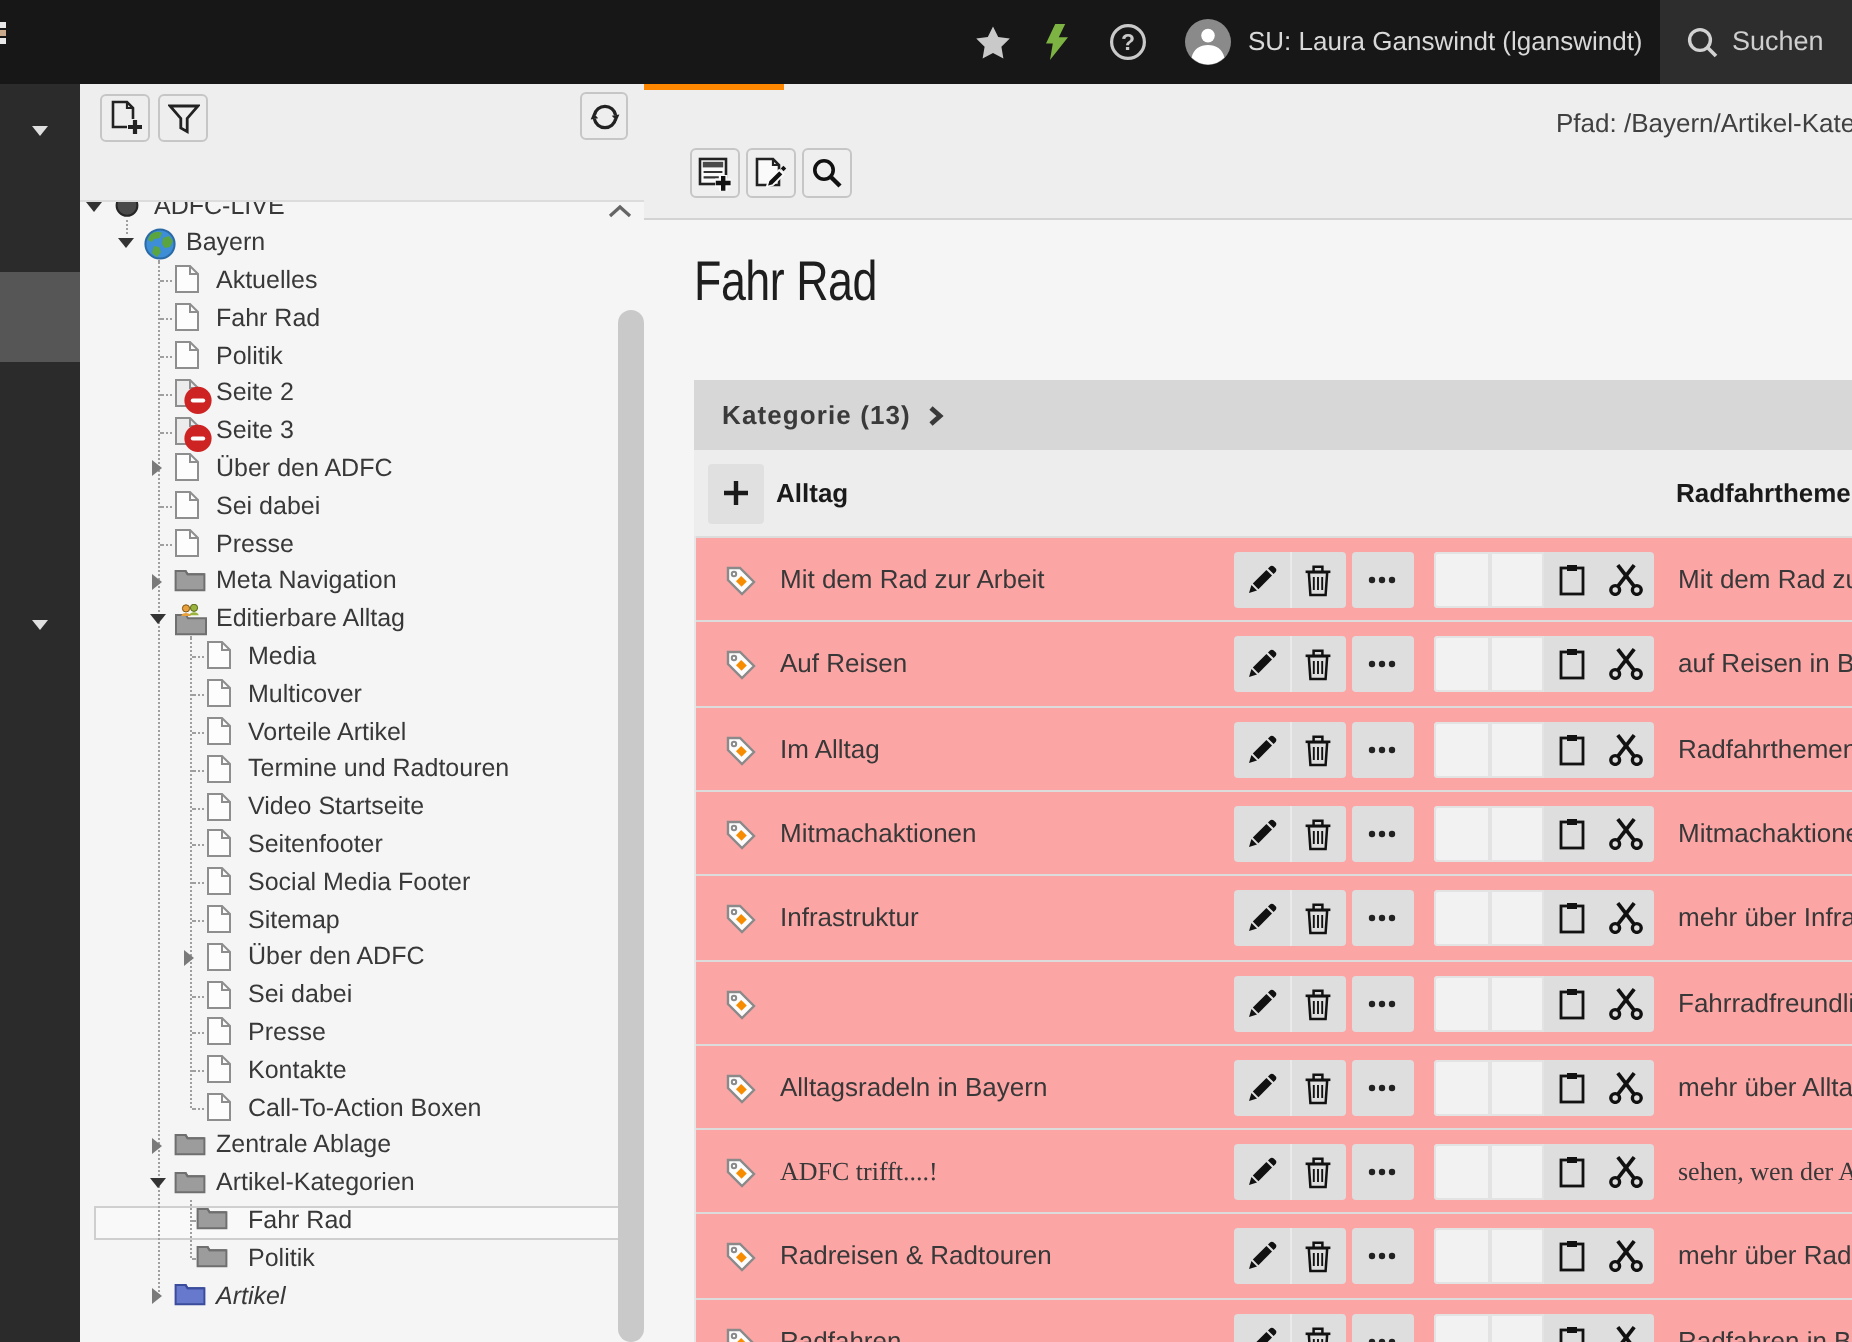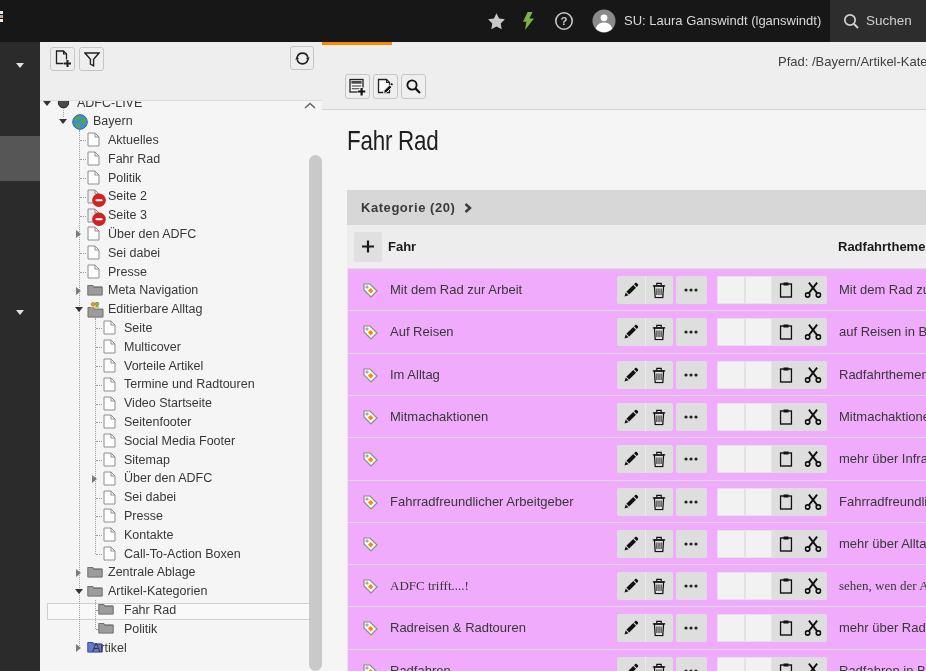--- a/index.html
+++ b/index.html
@@ -24,21 +24,21 @@
   #orangebar{left:322px;top:42px;width:70px;height:3px;background:#ff8700;}
   #pfad{left:778px;top:0;width:400px;height:28px;line-height:28px;font-size:13px;color:#404040;}
   .dbtn{position:absolute;box-sizing:border-box;width:25px;height:25px;border:1px solid #c6c6c6;border-radius:3px;background:#efefef;}
   
   #content{left:322px;top:110px;width:604px;height:561px;background:#f5f5f5;}
   #h1{left:347px;top:125px;font-size:28px;color:#1e1e1e;font-weight:500;letter-spacing:-.3px;transform:scaleX(.8);transform-origin:0 0;}
   
   #panelhead{left:347px;top:190px;width:579px;height:35px;background:#d7d7d7;}
   #panelhead span{position:absolute;left:14px;top:0;height:35px;line-height:35px;font-size:13px;font-weight:bold;color:#3a3a3a;letter-spacing:.55px;}
   #colhead{left:347px;top:225px;width:579px;height:43px;background:#ededed;}
-  #rows{left:347px;top:268px;width:579px;height:403px;background:#f0abfc;overflow:hidden;border-left:1px solid #e6e6e6;box-sizing:border-box;}
+  #rows{left:347px;top:268px;width:579px;height:403px;background:#fca5a5;overflow:hidden;border-left:1px solid #e6e6e6;box-sizing:border-box;}
   .row{position:absolute;left:0;width:579px;height:42.3px;border-top:1px solid #dcdcdc;}
   .rtitle{position:absolute;left:42px;top:0;height:42px;line-height:42px;font-size:13px;color:#383838;white-space:nowrap;}
   .rdesc{position:absolute;left:491px;top:0;height:42px;line-height:42px;font-size:13px;color:#383838;white-space:nowrap;}
   .tagicon{position:absolute;left:14px;top:13px;}
   .bgrp{position:absolute;top:7px;height:28px;}
   .btn{position:absolute;top:0;width:28px;height:28px;background:#dedede;}
   .btnl{background:#f2f2f2;box-shadow:inset 0 0 0 1px #e3e3e3;}
   .ico{position:absolute;left:50%;top:50%;transform:translate(-50%,-50%);}
   
   .tn{position:absolute;height:19px;line-height:19px;font-size:12.5px;color:#383838;white-space:nowrap;}
@@ -133,31 +133,31 @@
   </svg>
 
 <svg class="abs" style="left:405px;top:78px;" width="17" height="17" viewBox="0 0 17 17">
     <circle cx="7" cy="7" r="4.6" fill="none" stroke="#111" stroke-width="1.8"></circle>
     <line x1="10.6" y1="10.6" x2="15" y2="15" stroke="#111" stroke-width="2.2"></line>
   </svg>
 
 <div class="abs" id="content"></div>
 <div class="abs" id="h1">Fahr Rad</div>
 <div class="abs" id="panelhead">
-    <span>Kategorie (20)</span>
+    <span>Kategorie (13)</span>
     <svg style="position:absolute;left:117px;top:13px;" width="8" height="10" viewBox="0 0 8 10">
       <path d="M1.5 1l4.5 4-4.5 4" fill="none" stroke="#3a3a3a" stroke-width="2.4"></path>
     </svg>
   </div>
 <div class="abs" id="colhead">
     <div style="position:absolute;left:7px;top:7px;width:28px;height:30px;background:#e0e0e0;border-radius:2px;"></div>
     <svg style="position:absolute;left:14px;top:14px;" width="14" height="15" viewBox="0 0 14 15">
       <path d="M7 1.5v12M1 7.5h12" stroke="#1a1a1a" stroke-width="2.2"></path>
     </svg>
-    <span style="position:absolute;left:41px;top:0;height:43px;line-height:43px;font-size:13px;font-weight:bold;color:#1a1a1a;">Fahr</span>
+    <span style="position:absolute;left:41px;top:0;height:43px;line-height:43px;font-size:13px;font-weight:bold;color:#1a1a1a;">Alltag</span>
     <span style="position:absolute;left:491px;top:0;height:43px;line-height:43px;font-size:13px;font-weight:bold;color:#1a1a1a;">Radfahrthemen</span>
   </div>
 <div class="abs" id="rows">
     <div class="row" style="top:0px;">
       <span class="tagicon">
         <svg width="17" height="17" viewBox="0 0 17 17">
           <path d="M2 2h6l7 7-6 6-7-7z" fill="#fcfcfc" stroke="#8a8a8a" stroke-width="1.2"></path>
           <circle cx="5" cy="5" r="1.1" fill="none" stroke="#8a8a8a" stroke-width="1"></circle>
           <path d="M8.6 6l2.8 2.8-2.6 2.6L6 8.6z" fill="#f88c00"></path>
         </svg>
@@ -407,20 +407,21 @@
       <span class="rdesc">Mitmachaktionen des ADFC</span>
     </div>
     <div class="row" style="top:169.2px;">
       <span class="tagicon">
         <svg width="17" height="17" viewBox="0 0 17 17">
           <path d="M2 2h6l7 7-6 6-7-7z" fill="#fcfcfc" stroke="#8a8a8a" stroke-width="1.2"></path>
           <circle cx="5" cy="5" r="1.1" fill="none" stroke="#8a8a8a" stroke-width="1"></circle>
           <path d="M8.6 6l2.8 2.8-2.6 2.6L6 8.6z" fill="#f88c00"></path>
         </svg>
       </span>
+      <span class="rtitle">Infrastruktur</span>
       <div class="bgrp" style="left:269px;">
         <div class="btn" style="left:0;border-radius:2px 0 0 2px;">
           <span class="ico">
             <svg width="16" height="16" viewBox="0 0 16 16">
               <path d="M1.5 14.5l1.2-4 2.8 2.8z" fill="#111"></path>
               <path d="M3.4 9.8l6.8-6.8 2.8 2.8-6.8 6.8z" fill="#111"></path>
               <path d="M11 2.2l1-1c.5-.5 1.4-.5 1.9 0l.9.9c.5.5.5 1.4 0 1.9l-1 1z" fill="#111"></path>
             </svg>
           </span>
         </div>
@@ -469,21 +470,20 @@
       <span class="rdesc">mehr über Infrastruktur</span>
     </div>
     <div class="row" style="top:211.5px;">
       <span class="tagicon">
         <svg width="17" height="17" viewBox="0 0 17 17">
           <path d="M2 2h6l7 7-6 6-7-7z" fill="#fcfcfc" stroke="#8a8a8a" stroke-width="1.2"></path>
           <circle cx="5" cy="5" r="1.1" fill="none" stroke="#8a8a8a" stroke-width="1"></circle>
           <path d="M8.6 6l2.8 2.8-2.6 2.6L6 8.6z" fill="#f88c00"></path>
         </svg>
       </span>
-      <span class="rtitle">Fahrradfreundlicher Arbeitgeber</span>
       <div class="bgrp" style="left:269px;">
         <div class="btn" style="left:0;border-radius:2px 0 0 2px;">
           <span class="ico">
             <svg width="16" height="16" viewBox="0 0 16 16">
               <path d="M1.5 14.5l1.2-4 2.8 2.8z" fill="#111"></path>
               <path d="M3.4 9.8l6.8-6.8 2.8 2.8-6.8 6.8z" fill="#111"></path>
               <path d="M11 2.2l1-1c.5-.5 1.4-.5 1.9 0l.9.9c.5.5.5 1.4 0 1.9l-1 1z" fill="#111"></path>
             </svg>
           </span>
         </div>
@@ -532,20 +532,21 @@
       <span class="rdesc">Fahrradfreundliche Arbeitgeber</span>
     </div>
     <div class="row" style="top:253.79999999999998px;">
       <span class="tagicon">
         <svg width="17" height="17" viewBox="0 0 17 17">
           <path d="M2 2h6l7 7-6 6-7-7z" fill="#fcfcfc" stroke="#8a8a8a" stroke-width="1.2"></path>
           <circle cx="5" cy="5" r="1.1" fill="none" stroke="#8a8a8a" stroke-width="1"></circle>
           <path d="M8.6 6l2.8 2.8-2.6 2.6L6 8.6z" fill="#f88c00"></path>
         </svg>
       </span>
+      <span class="rtitle">Alltagsradeln in Bayern</span>
       <div class="bgrp" style="left:269px;">
         <div class="btn" style="left:0;border-radius:2px 0 0 2px;">
           <span class="ico">
             <svg width="16" height="16" viewBox="0 0 16 16">
               <path d="M1.5 14.5l1.2-4 2.8 2.8z" fill="#111"></path>
               <path d="M3.4 9.8l6.8-6.8 2.8 2.8-6.8 6.8z" fill="#111"></path>
               <path d="M11 2.2l1-1c.5-.5 1.4-.5 1.9 0l.9.9c.5.5.5 1.4 0 1.9l-1 1z" fill="#111"></path>
             </svg>
           </span>
         </div>
@@ -907,21 +908,21 @@
         <path d="M7.6 5.6c.4-2 4.4-2 4.8 0z" fill="#9ab33c"></path>
       </svg>
     </div>
     <div class="tn" style="left:68px;top:199.10000000000002px;">Editierbare Alltag</div>
     <div style="position:absolute;left:63px;top:219.39999999999998px;">
       <svg width="20" height="19" viewBox="0 0 20 19">
         <path d="M1 1h7l4 4v9H1z" fill="#fdfdfd" stroke="#8e8e8e" stroke-width="1"></path>
         <path d="M8 1v4h4" fill="none" stroke="#8e8e8e" stroke-width="1"></path>
       </svg>
     </div>
-    <div class="tn" style="left:84px;top:217.89999999999998px;">Seite</div>
+    <div class="tn" style="left:84px;top:217.89999999999998px;">Media</div>
     <div style="position:absolute;left:63px;top:238.2px;">
       <svg width="20" height="19" viewBox="0 0 20 19">
         <path d="M1 1h7l4 4v9H1z" fill="#fdfdfd" stroke="#8e8e8e" stroke-width="1"></path>
         <path d="M8 1v4h4" fill="none" stroke="#8e8e8e" stroke-width="1"></path>
       </svg>
     </div>
     <div class="tn" style="left:84px;top:236.7px;">Multicover</div>
     <div style="position:absolute;left:63px;top:257px;">
       <svg width="20" height="19" viewBox="0 0 20 19">
         <path d="M1 1h7l4 4v9H1z" fill="#fdfdfd" stroke="#8e8e8e" stroke-width="1"></path>
@@ -1030,18 +1031,18 @@
       </svg>
     </div>
     <div class="tn" style="left:84px;top:518.7px;">Politik</div>
     <div class="tcaret-r" style="left:36px;top:543px;"></div>
     <div style="position:absolute;left:47px;top:539px;">
       <svg width="16" height="13" viewBox="0 0 16 13">
         <path d="M.8 2.5h5l1 1.6h8.4v8H.8z" fill="#6779cd" stroke="#3a4c9b" stroke-width="1"></path>
         <path d="M.8 2.5h5l1 1.6h8.4" fill="none" stroke="#3a4c9b" stroke-width="1"></path>
       </svg>
     </div>
-    <div class="tn" style="left:52px;top:537.5px;">Artikel</div>
+    <div class="tn" style="left:68px;top:537.5px;font-style:italic;">Artikel</div>
   </div>
 <svg class="abs" style="left:303px;top:101px;" width="14" height="10" viewBox="0 0 14 10">
     <path d="M2 7l5-4.5L12 7" fill="none" stroke="#666" stroke-width="1.6"></path>
   </svg>
 <div class="abs" style="left:309px;top:155px;width:13px;height:516px;background:#c9c9c9;border-radius:7px;"></div>
 
 </body></html>

